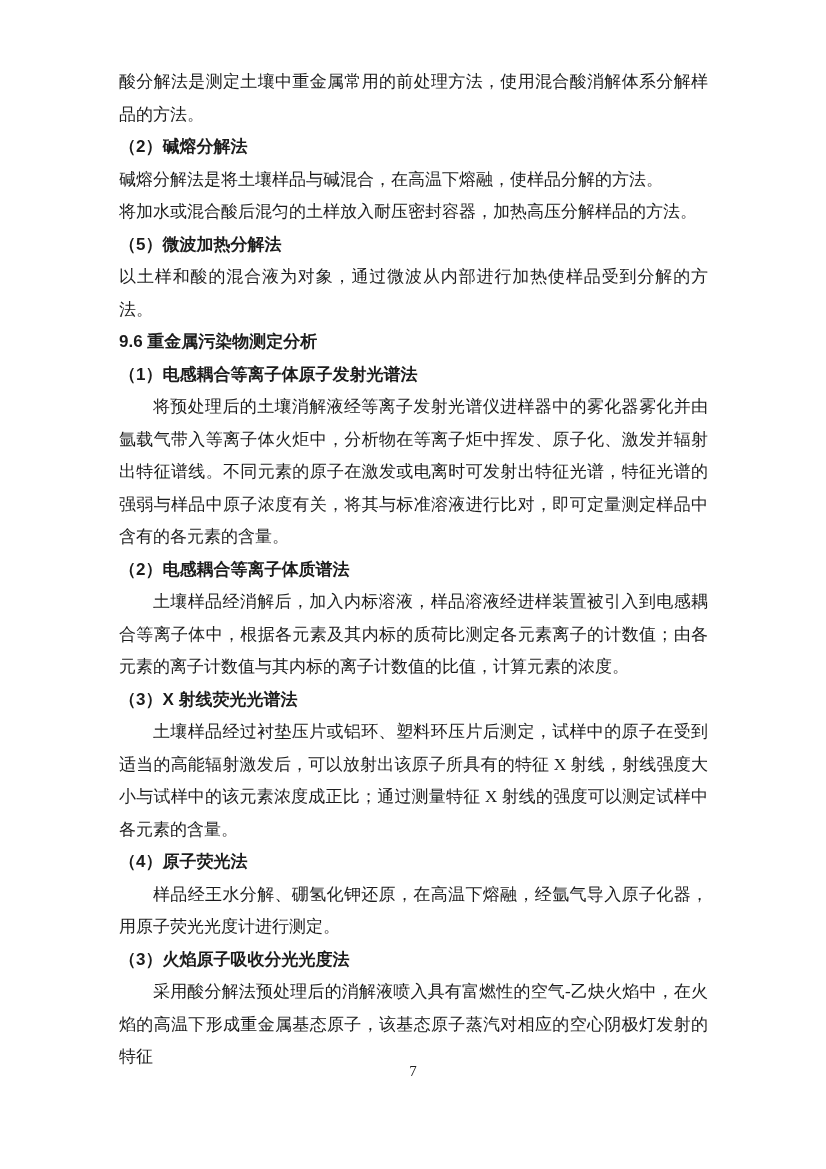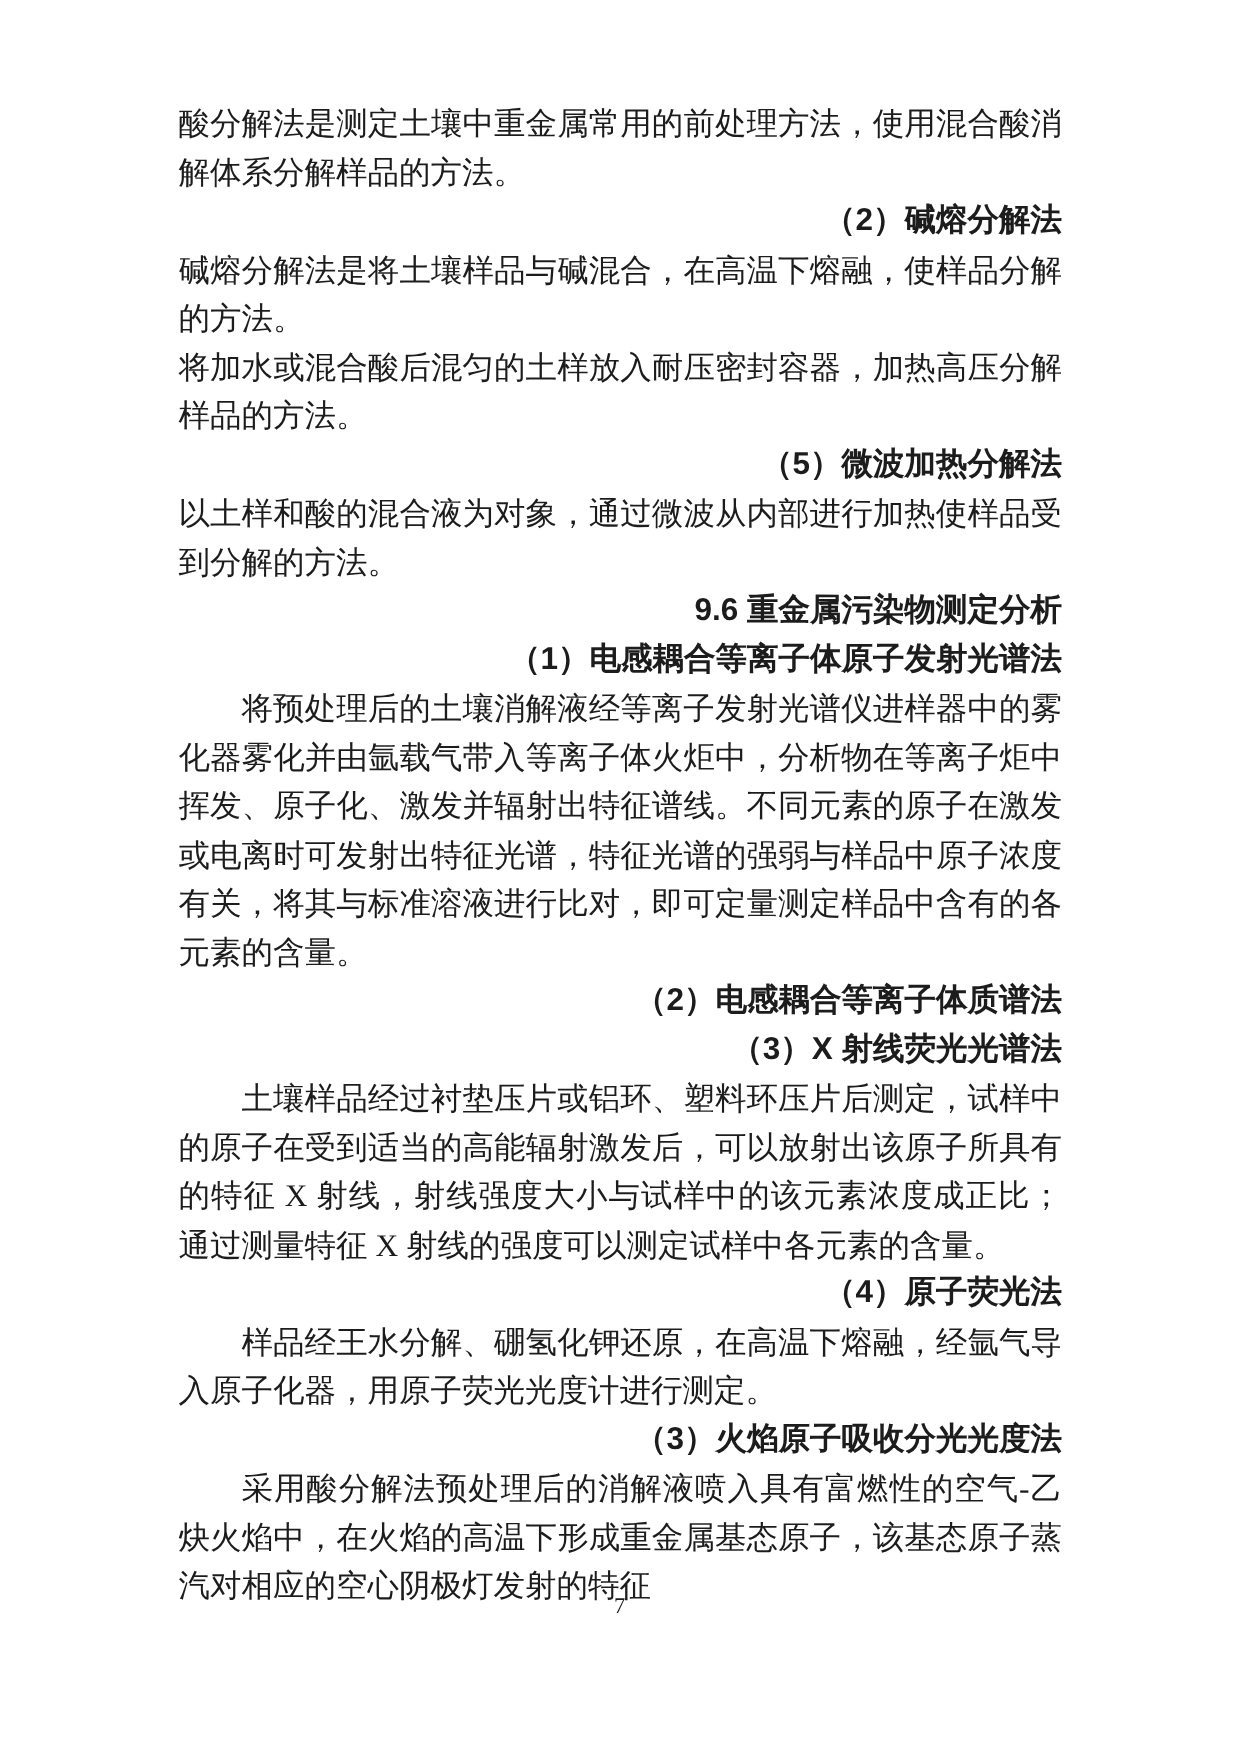--- a/index.html
+++ b/index.html
@@ -17,37 +17,37 @@
     position: relative;
     box-sizing: border-box;
     width: 826px;
     height: 1169px;
     padding: 66px 118px 0 119px;
     background: #ffffff;
     overflow: hidden;
   }
   .blocks p {
     margin: 0;
-    font-size: 21px;
+    font-size: 17px;
     line-height: 32.5px;
     text-align: justify;
     text-justify: inter-character;
   }
   p.body {
     font-family: "Liberation Serif", serif;
     font-weight: normal;
   }
   p.body.indent {
     text-indent: 2em;
   }
   p.method-heading,
   p.section-heading {
     font-family: "Liberation Sans", sans-serif;
     font-weight: bold;
-    text-align: right;
+    text-align: left;
   }
   .page-number {
     position: absolute;
     left: 0;
     right: 0;
     top: 1060px;
     text-align: center;
     font-size: 15px;
     line-height: 22px;
     font-family: "Liberation Serif", serif;
@@ -61,20 +61,21 @@
       <p class="body">酸分解法是测定土壤中重金属常用的前处理方法，使用混合酸消解体系分解样品的方法。</p>
       <p class="method-heading">（2）碱熔分解法</p>
       <p class="body">碱熔分解法是将土壤样品与碱混合，在高温下熔融，使样品分解的方法。</p>
       <p class="body">将加水或混合酸后混匀的土样放入耐压密封容器，加热高压分解样品的方法。</p>
       <p class="method-heading">（5）微波加热分解法</p>
       <p class="body">以土样和酸的混合液为对象，通过微波从内部进行加热使样品受到分解的方法。</p>
       <p class="section-heading">9.6 重金属污染物测定分析</p>
       <p class="method-heading">（1）电感耦合等离子体原子发射光谱法</p>
       <p class="body indent">将预处理后的土壤消解液经等离子发射光谱仪进样器中的雾化器雾化并由氩载气带入等离子体火炬中，分析物在等离子炬中挥发、原子化、激发并辐射出特征谱线。不同元素的原子在激发或电离时可发射出特征光谱，特征光谱的强弱与样品中原子浓度有关，将其与标准溶液进行比对，即可定量测定样品中含有的各元素的含量。</p>
       <p class="method-heading">（2）电感耦合等离子体质谱法</p>
+      <p class="body indent">土壤样品经消解后，加入内标溶液，样品溶液经进样装置被引入到电感耦合等离子体中，根据各元素及其内标的质荷比测定各元素离子的计数值；由各元素的离子计数值与其内标的离子计数值的比值，计算元素的浓度。</p>
       <p class="method-heading">（3）X 射线荧光光谱法</p>
       <p class="body indent">土壤样品经过衬垫压片或铝环、塑料环压片后测定，试样中的原子在受到适当的高能辐射激发后，可以放射出该原子所具有的特征 X 射线，射线强度大小与试样中的该元素浓度成正比；通过测量特征 X 射线的强度可以测定试样中各元素的含量。</p>
       <p class="method-heading">（4）原子荧光法</p>
       <p class="body indent">样品经王水分解、硼氢化钾还原，在高温下熔融，经氩气导入原子化器，用原子荧光光度计进行测定。</p>
       <p class="method-heading">（3）火焰原子吸收分光光度法</p>
       <p class="body indent">采用酸分解法预处理后的消解液喷入具有富燃性的空气-乙炔火焰中，在火焰的高温下形成重金属基态原子，该基态原子蒸汽对相应的空心阴极灯发射的特征</p>
     </div>
   <div class="page-number">7</div>
 </main>
 

